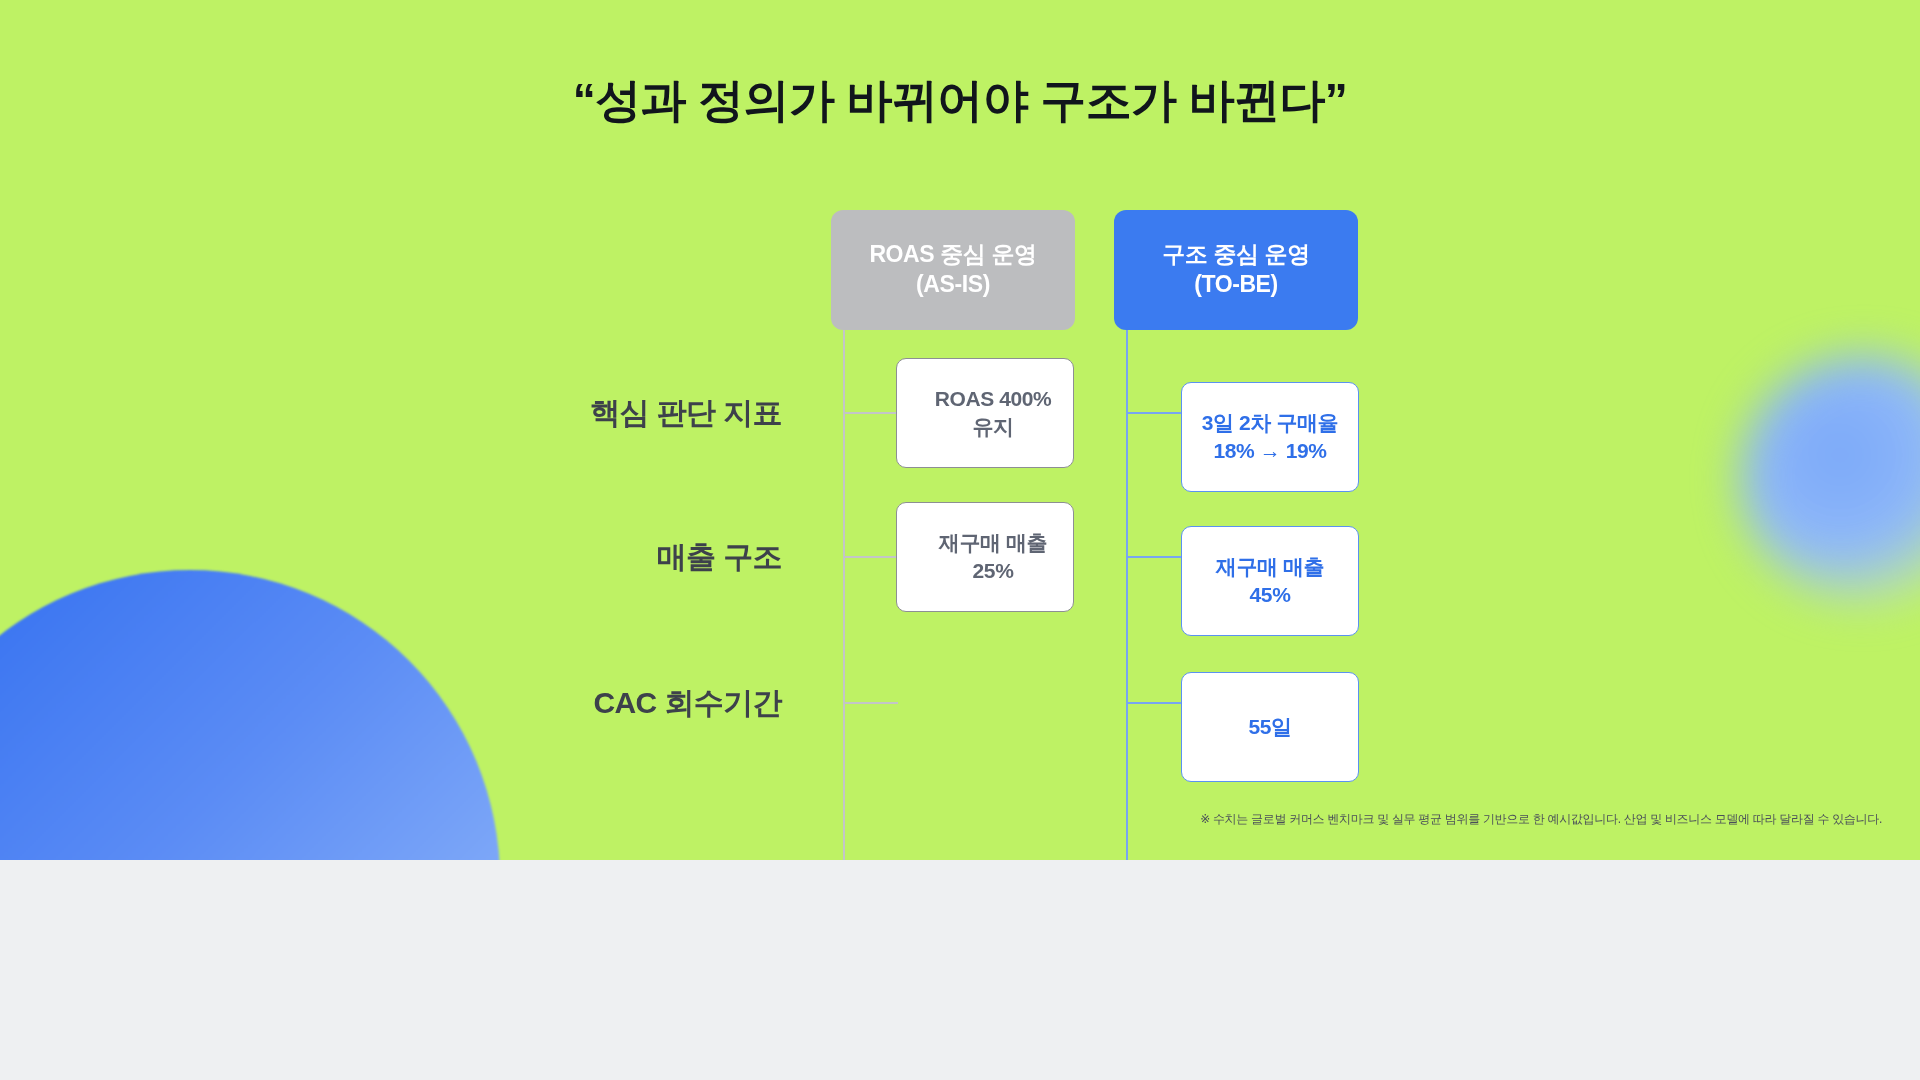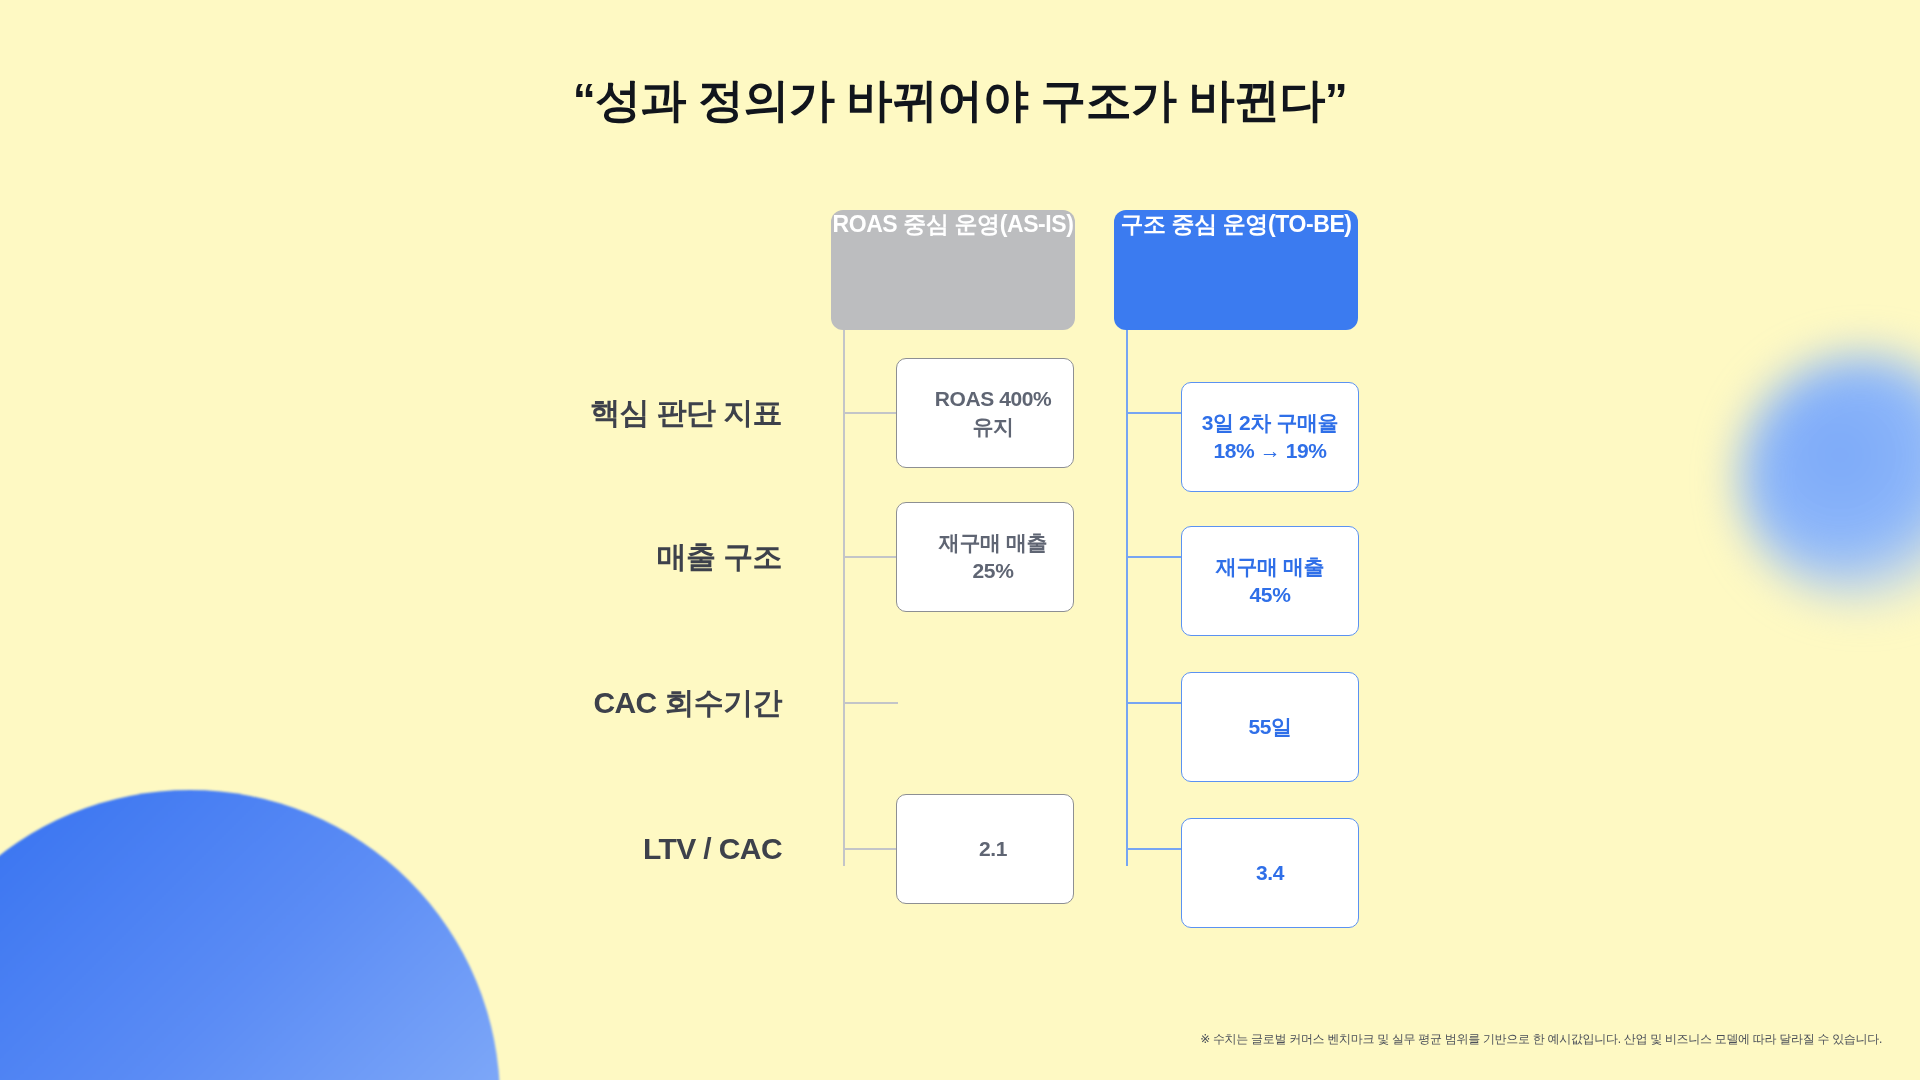--- a/index.html
+++ b/index.html
@@ -7,22 +7,22 @@
 
   html, body {
     width:1920px; height:1080px;
     overflow:hidden;
     background:#eef0f2;
     font-family:"Liberation Sans","DejaVu Sans",sans-serif;
   }
 
   #slide {
     position:relative;
-    width:1920px; height:1080px;
-    background:#fef9c3;
+    width:1920px; height:860px;
+    background:#bef264;
     overflow:hidden;
   }
 
   
   .blob { position:absolute; border-radius:50%; pointer-events:none; }
 
   #blob-bottom-left {
     left:-120px; bottom:-330px;
     width:620px; height:620px;
     background:linear-gradient(135deg,#2f6df0 0%,#5b8cf5 45%,#9cc0fb 100%);
@@ -52,22 +52,22 @@
     position:absolute;
     left:0; top:196px;
     width:1920px; height:740px;
   }
 
   
   .col-header {
     position:absolute;
     width:244px; height:120px;
     border-radius:12px;
-    display:flex; flex-direction:row;
-    align-items:flex-start; justify-content:center;
+    display:flex; flex-direction:column;
+    align-items:center; justify-content:center;
     font-size:23px; font-weight:bold;
     line-height:1.30;
     text-align:center;
     color:#ffffff;
     letter-spacing:-0.4px;
   }
   #header-asis { left:831px; top:14px; background:#bcbdbf; }
   #header-tobe { left:1114px; top:14px; background:#3b7bf0; }
   .col-header .sub { font-weight:bold; }
 
@@ -194,29 +194,18 @@
 
     <div class="row" id="row-2">
       <div class="row-label">CAC 회수기간</div>
       <div class="stub stub-asis"></div>
       <div class="stub stub-tobe"></div>
       <div class="card card-tobe">
         <span>55일</span>
       </div>
     </div>
 
-    <div class="row" id="row-3">
-      <div class="row-label">LTV / CAC</div>
-      <div class="stub stub-asis"></div>
-      <div class="stub stub-tobe"></div>
-      <div class="card card-asis">
-        <span>2.1</span>
-      </div>
-      <div class="card card-tobe">
-        <span>3.4</span>
-      </div>
-    </div>
 
   </div>
 
   <div id="footnote">※ 수치는 글로벌 커머스 벤치마크 및 실무 평균 범위를 기반으로 한 예시값입니다. 산업 및 비즈니스 모델에 따라 달라질 수 있습니다.</div>
 
 </div>
 
 </body></html>

